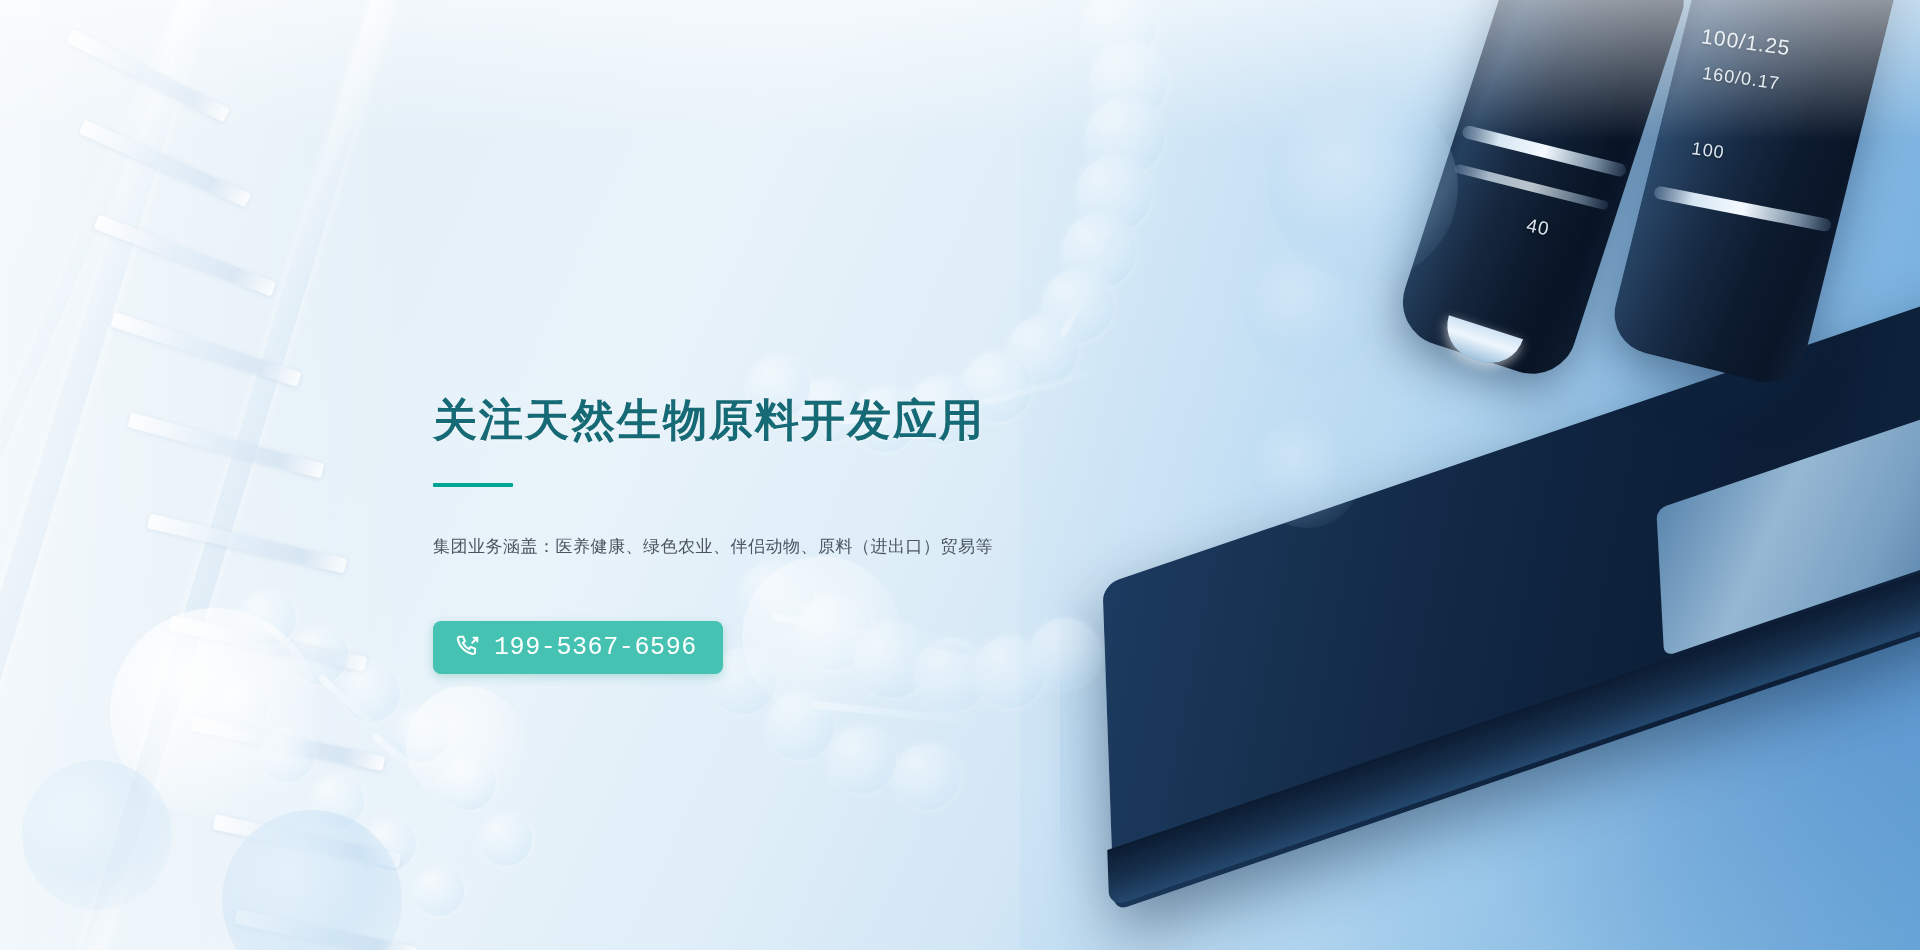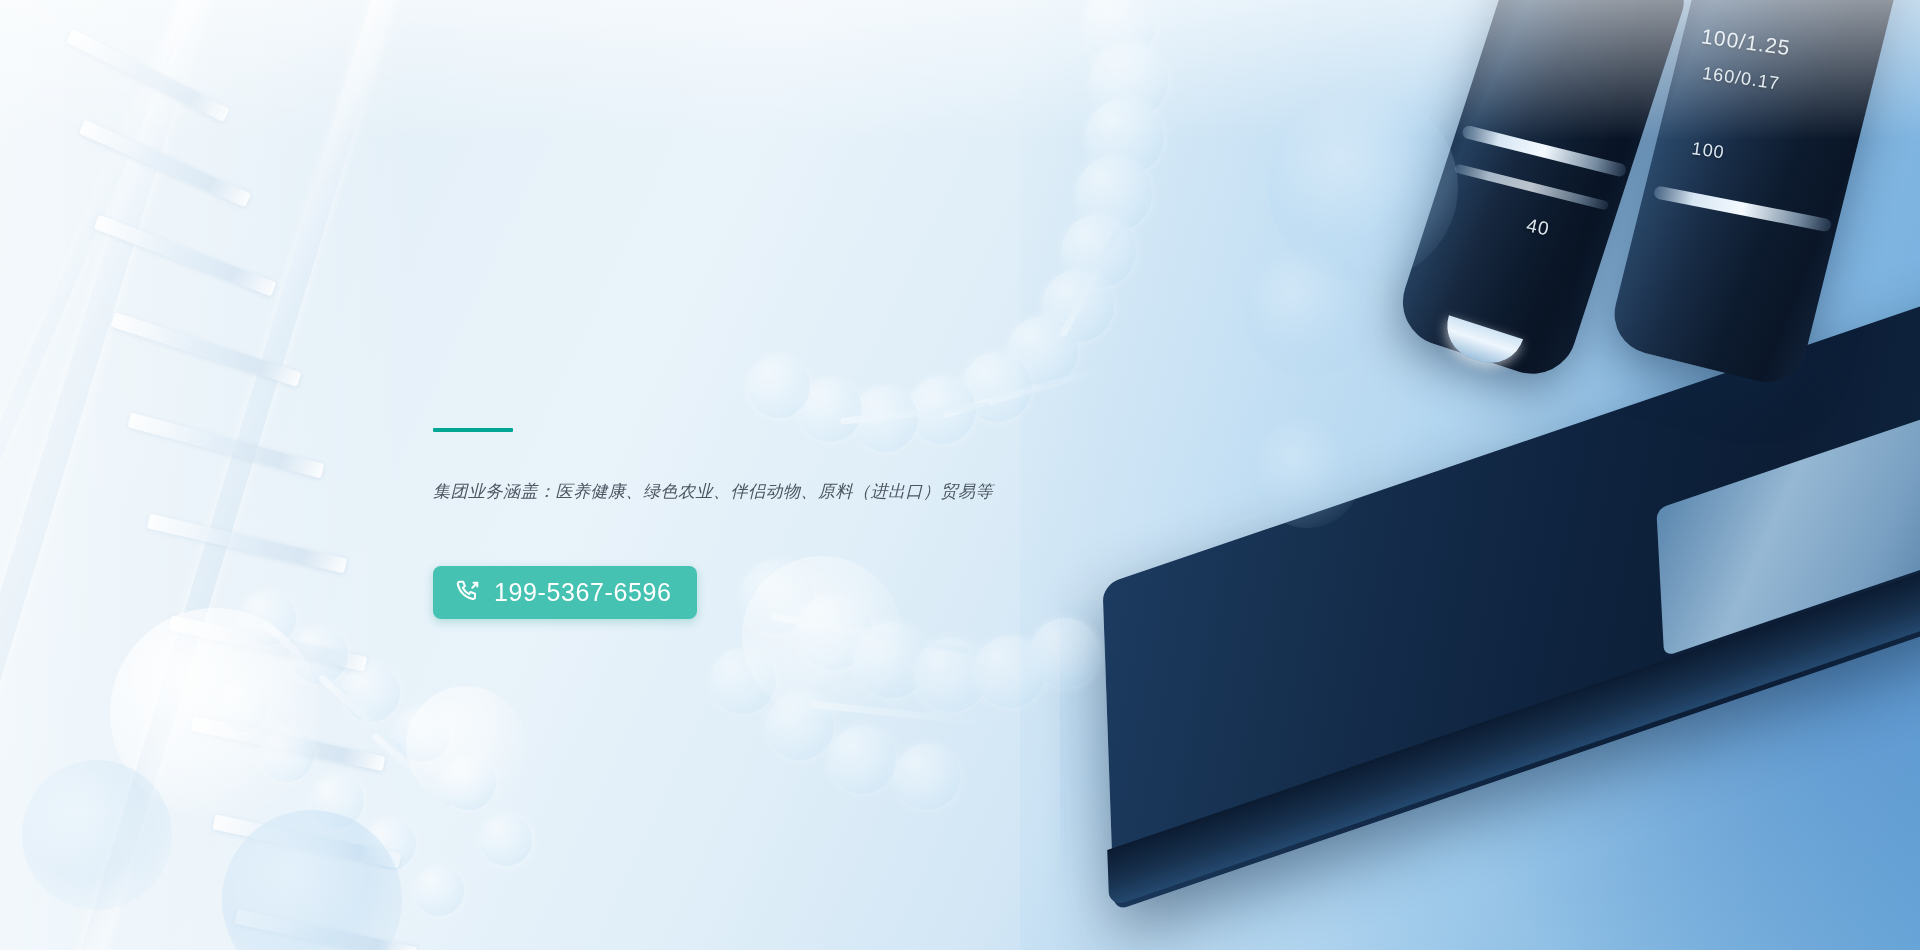--- a/index.html
+++ b/index.html
@@ -217,21 +217,20 @@
   }
   .divider {
     margin-top: 36px;
     width: 80px;
     height: 4px;
     background: #00a693;
     border-radius: 1px;
   }
   .desc {
     margin-top: 46px;
-    font-style: italic;
   }
   .desc p {
     margin: 0 0 17px 0;
     font-size: 17px;
     line-height: 1.6;
     color: #4a5560;
     letter-spacing: 0.5px;
   }
   .phone-button {
     margin-top: 44px;
@@ -243,21 +242,21 @@
     background: #45c2b1;
     border: none;
     border-radius: 8px;
     cursor: pointer;
     box-shadow: 0 3px 10px rgba(60,170,155,0.32);
   }
   .phone-button .num {
     color: #ffffff;
     font-size: 25px;
     letter-spacing: 0.6px;
-    font-family: Liberation Sans, sans-serif;
+    font-family: Liberation Mono, monospace;
   }
   .phone-icon { display: block; }
 </style>
 </head>
 <body>
 
 <div class="banner">
 
   <div class="bg-layer photo-wash"></div>
 
@@ -356,20 +355,21 @@
   <div class="bg-layer orb blue" style="left:1268px; top:92px; width:190px; height:190px; opacity:.7;"></div>
   <div class="bg-layer orb blue" style="left:1244px; top:248px; width:130px; height:130px; opacity:.55;"></div>
   <div class="bg-layer orb blue" style="left:1252px; top:418px; width:110px; height:110px; opacity:.5;"></div>
   <div class="bg-layer orb" style="left:742px; top:556px; width:160px; height:160px; opacity:.6;"></div>
 
   <div class="bg-layer fade-left"></div>
   <div class="bg-layer fade-top"></div>
 
   <div class="content">
 
+    <h1 class="headline">关注天然生物原料开发应用</h1>
 
     <div class="divider"></div>
 
     <div class="desc">
       <p>集团业务涵盖：医养健康、绿色农业、伴侣动物、原料（进出口）贸易等</p>
     </div>
 
     <button class="phone-button">
       <span class="phone-icon">
         <svg width="27" height="27" viewBox="0 0 24 24" fill="none" stroke="#ffffff" stroke-width="1.8" stroke-linecap="round" stroke-linejoin="round">

